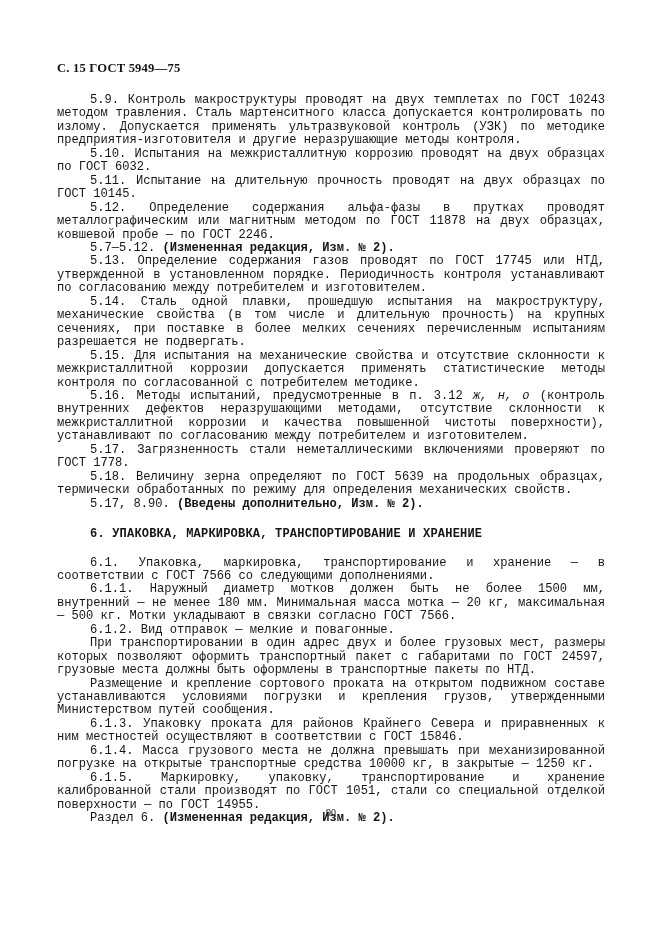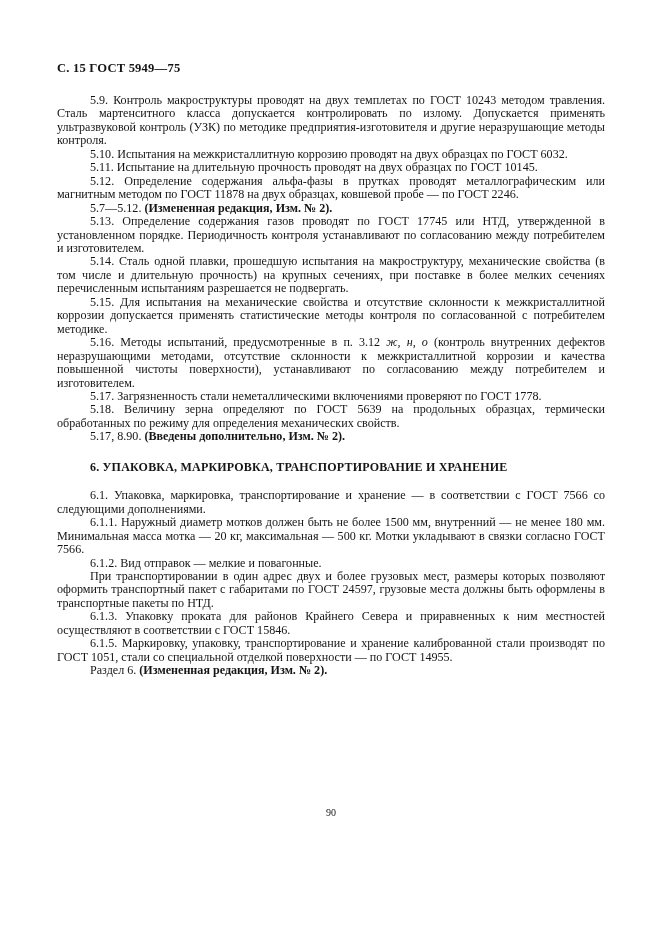--- a/index.html
+++ b/index.html
@@ -31,20 +31,21 @@
     top: 94px;
     width: 548px;
     font-size: 12.1px;
     line-height: 13.45px;
     text-align: justify;
   }
   .text-block p {
     margin: 0;
     padding: 0;
     text-indent: 33px;
+    font-family: Liberation Mono, monospace;
   }
   .section-heading {
     font-weight: bold;
     text-align: left;
     text-indent: 33px;
     font-size: 12px;
     margin: 17px 0 15px 0 !important;
     letter-spacing: 0.2px;
   }
   .bold-run { font-weight: bold; }
@@ -84,21 +85,23 @@
     <p>5.18. Величину зерна определяют по ГОСТ 5639 на продольных образцах, термически обработанных по режиму для определения механических свойств.</p>
 
     <p><span>5.17, 8.90. </span><span class="bold-run">(Введены дополнительно, Изм. № 2).</span></p>
 
     <p class="section-heading">6. УПАКОВКА, МАРКИРОВКА, ТРАНСПОРТИРОВАНИЕ И ХРАНЕНИЕ</p>
 
     <p>6.1. Упаковка, маркировка, транспортирование и хранение — в соответствии с ГОСТ 7566 со следующими дополнениями.</p>
     <p>6.1.1. Наружный диаметр мотков должен быть не более 1500 мм, внутренний — не менее 180 мм. Минимальная масса мотка — 20 кг, максимальная — 500 кг. Мотки укладывают в связки согласно ГОСТ 7566.</p>
     <p>6.1.2. Вид отправок — мелкие и повагонные.</p>
     <p>При транспортировании в один адрес двух и более грузовых мест, размеры которых позволяют оформить транспортный пакет с габаритами по ГОСТ 24597, грузовые места должны быть оформлены в транспортные пакеты по НТД.</p>
+    <p>Размещение и крепление сортового проката на открытом подвижном составе устанавливаются условиями погрузки и крепления грузов, утвержденными Министерством путей сообщения.</p>
     <p>6.1.3. Упаковку проката для районов Крайнего Севера и приравненных к ним местностей осуществляют в соответствии с ГОСТ 15846.</p>
+    <p>6.1.4. Масса грузового места не должна превышать при механизированной погрузке на открытые транспортные средства 10000 кг, в закрытые — 1250 кг.</p>
     <p>6.1.5. Маркировку, упаковку, транспортирование и хранение калиброванной стали производят по ГОСТ 1051, стали со специальной отделкой поверхности — по ГОСТ 14955.</p>
 
     <p><span>Раздел 6. </span><span class="bold-run">(Измененная редакция, Изм. № 2).</span></p>
 
   </div>
 
   <div class="page-footer">90</div>
 
 </div>
 

